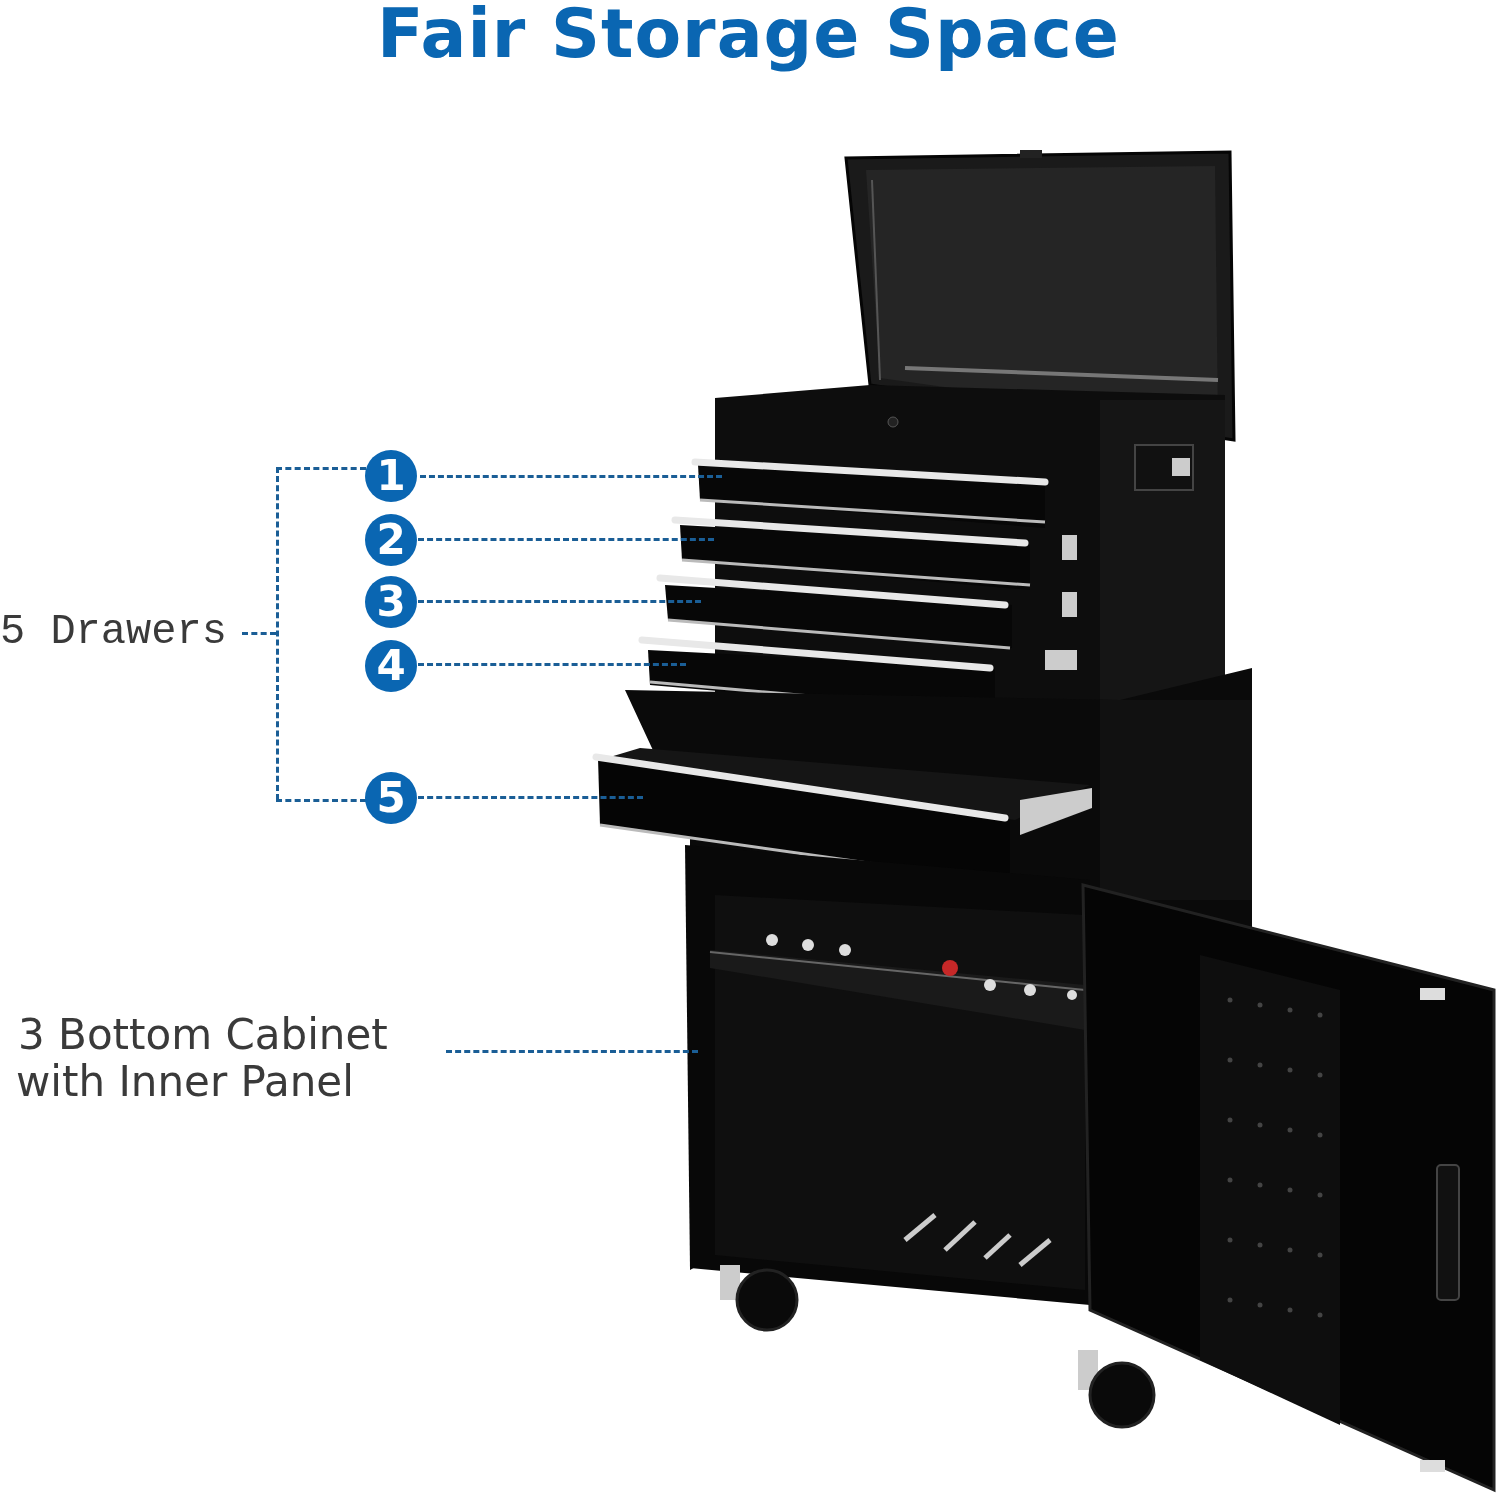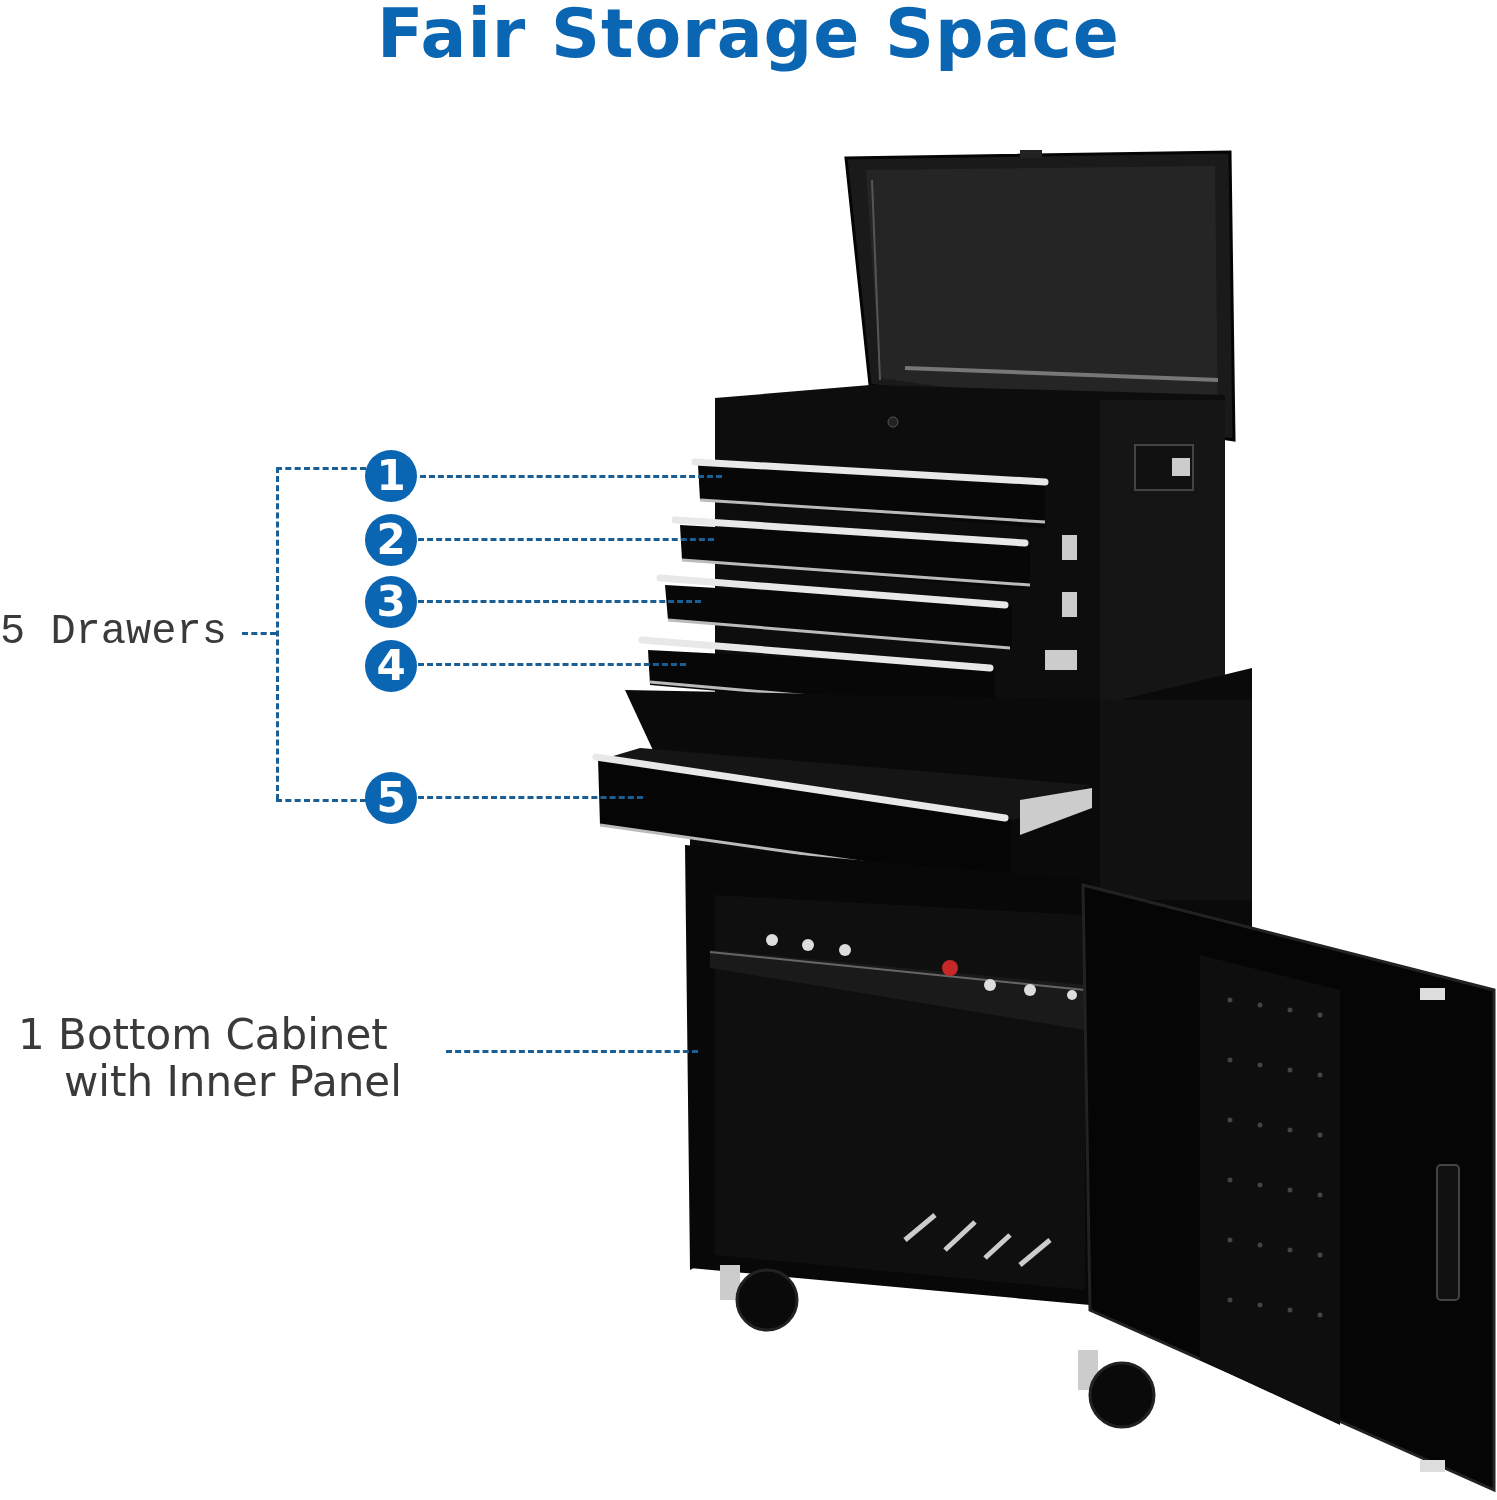--- a/index.html
+++ b/index.html
@@ -145,14 +145,14 @@
 <div class="dash-h" style="left:418px; top:796px; width:225px;"></div>
 <div class="dash-h" style="left:446px; top:1050px; width:252px;"></div>
 
 <div class="badge" style="left:365px; top:450px;">1</div>
 <div class="badge" style="left:365px; top:514px;">2</div>
 <div class="badge" style="left:365px; top:576px;">3</div>
 <div class="badge" style="left:365px; top:640px;">4</div>
 <div class="badge" style="left:365px; top:772px;">5</div>
 
 <div class="label" style="left:0px; top:608px;font-family:Liberation Mono, monospace;">5 Drawers</div>
-<div class="label" style="left:18px; top:1011px;">1 Bottom Cabinet</div>
-<div class="label" style="left:16px; top:1058px;margin-left:48px;">with Inner Panel</div>
+<div class="label" style="left:18px; top:1011px;">3 Bottom Cabinet</div>
+<div class="label" style="left:16px; top:1058px;">with Inner Panel</div>
 
 </body></html>

